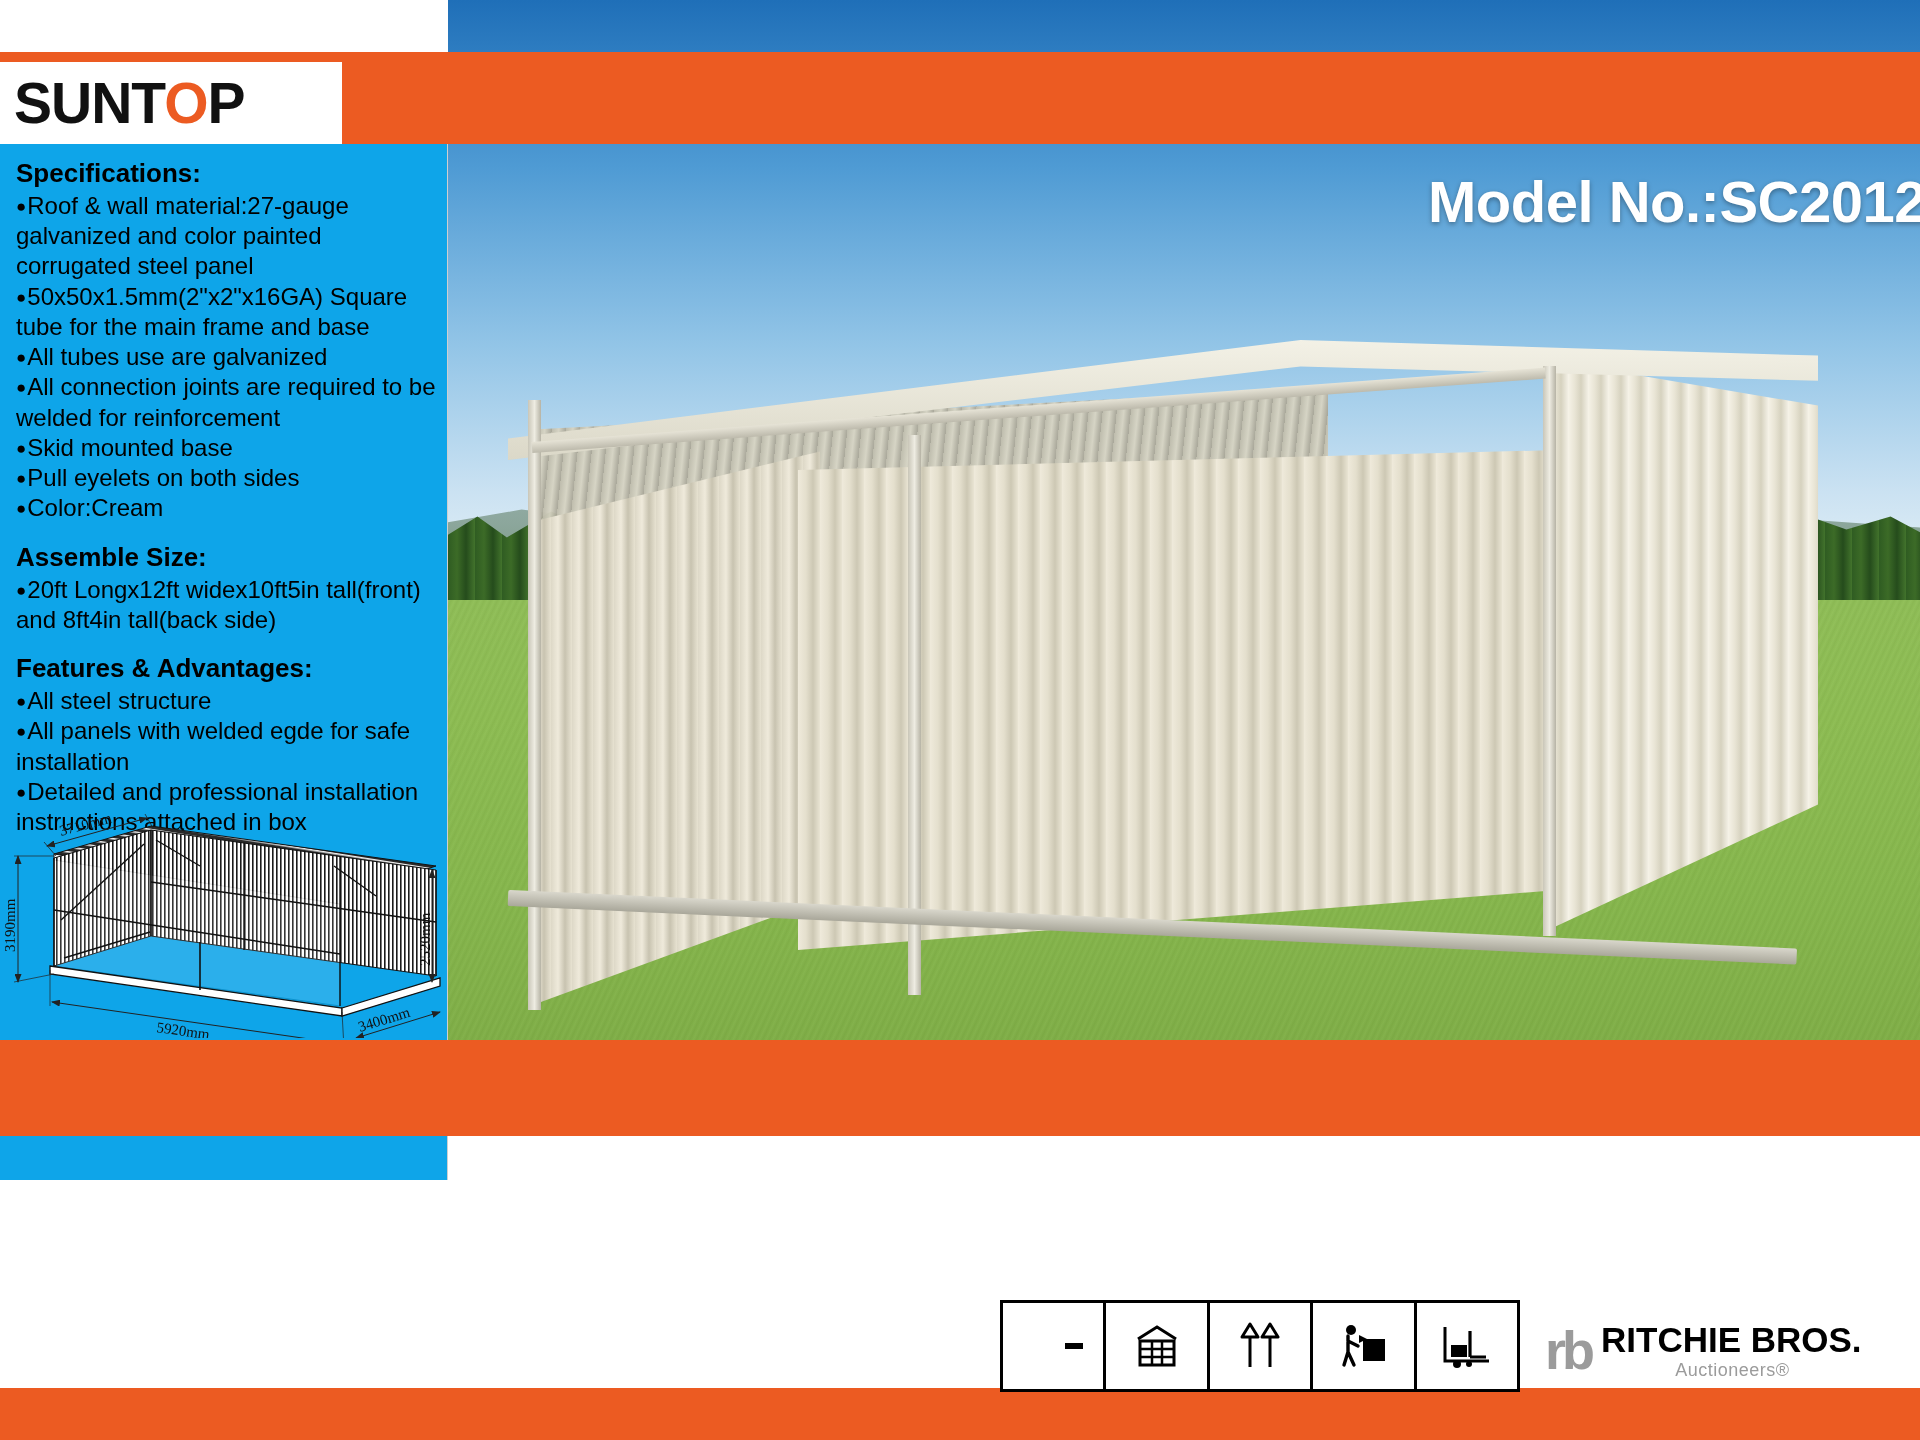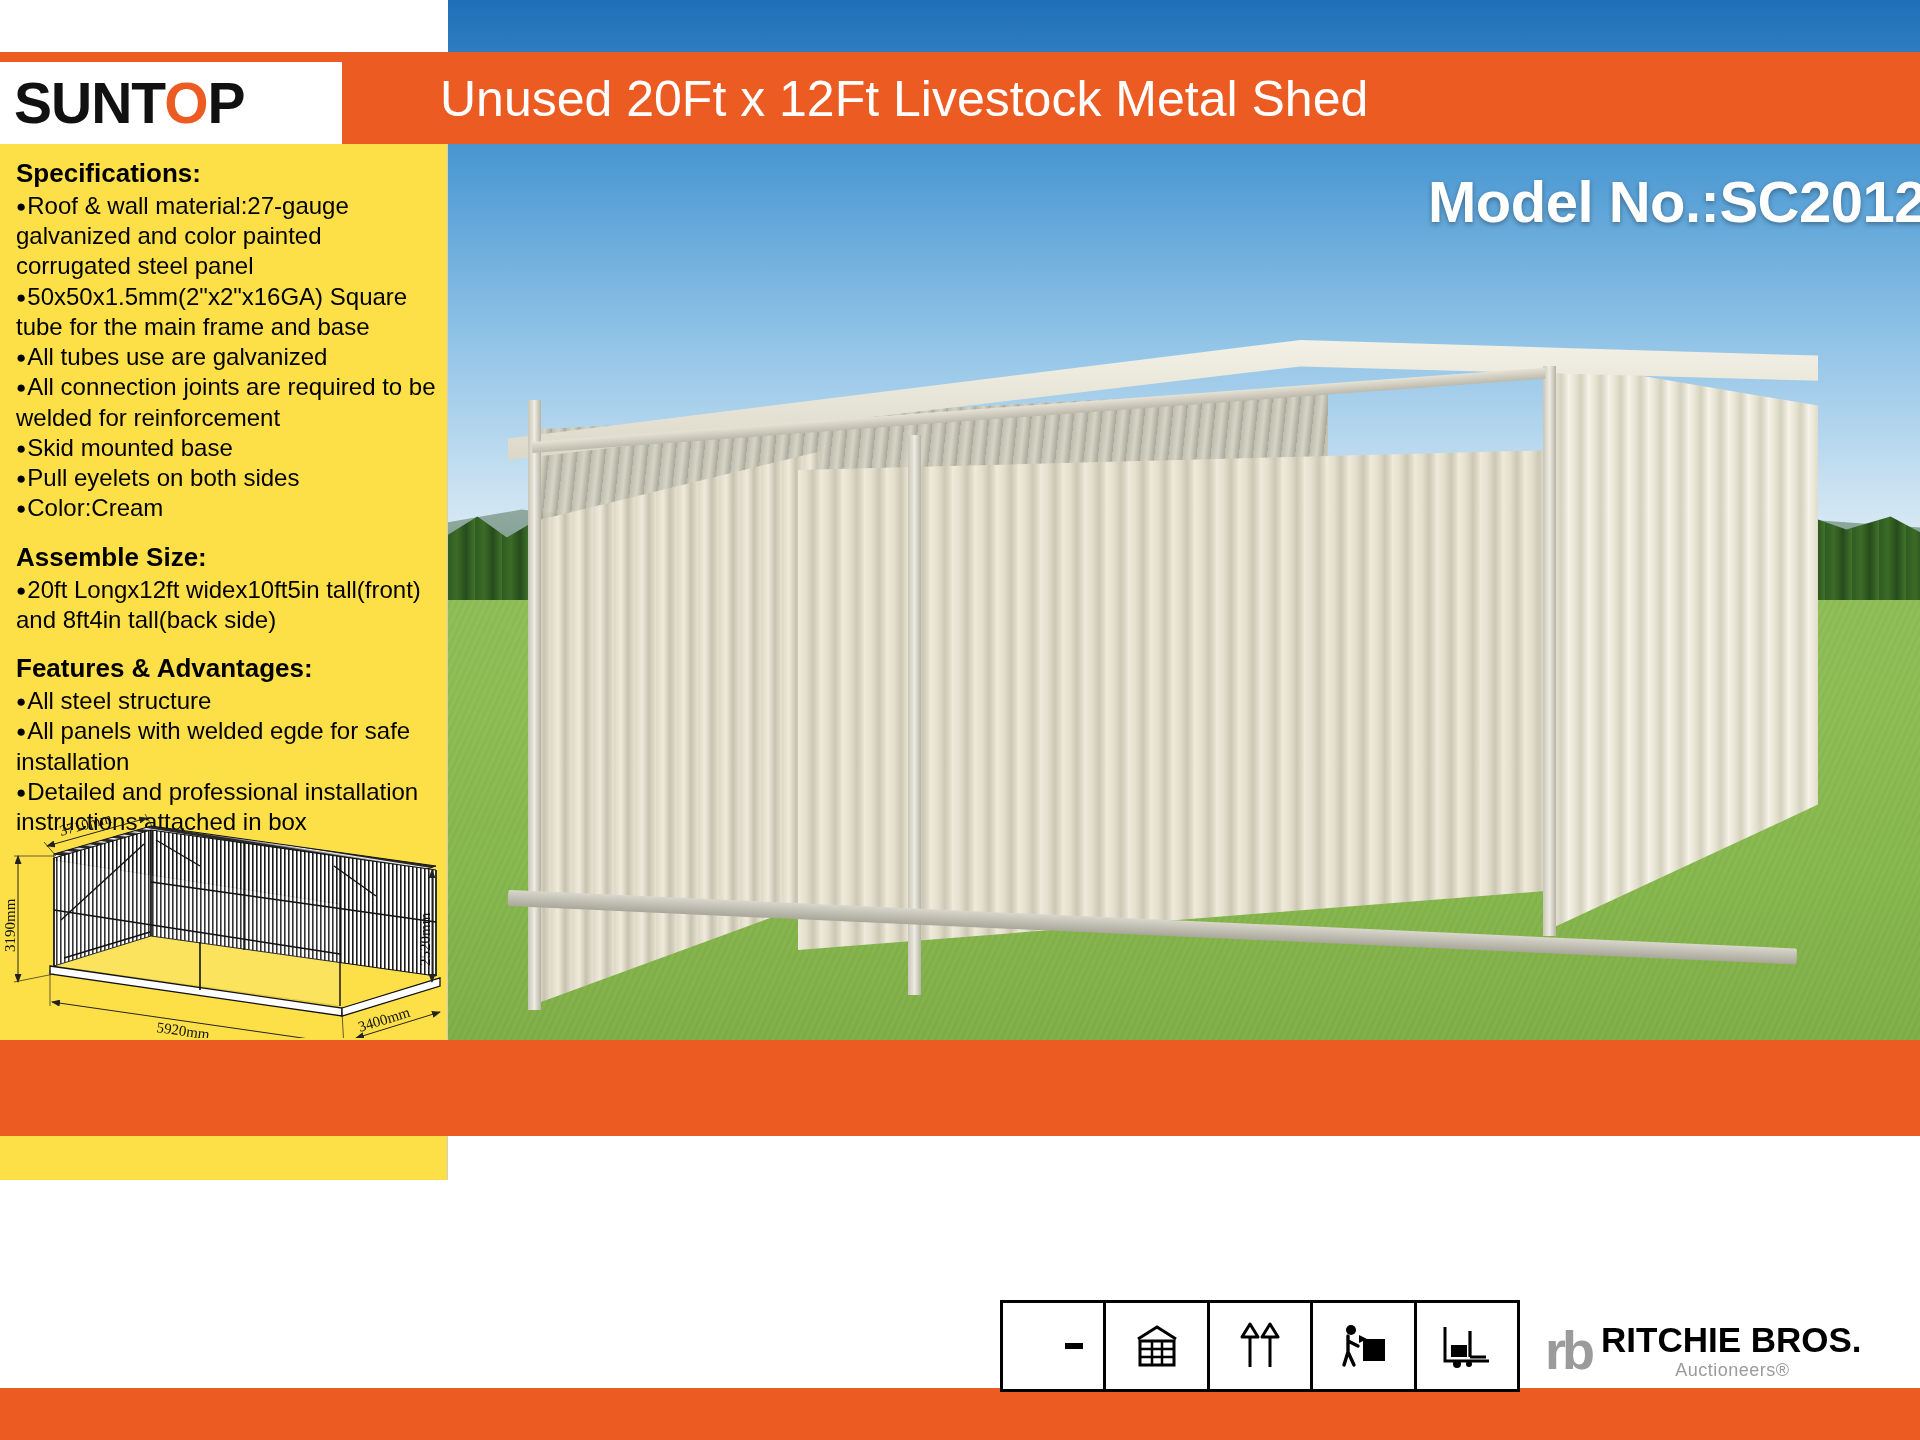--- a/index.html
+++ b/index.html
@@ -114,21 +114,21 @@
   .model-no {
     position: absolute; left: 980px; top: 168px; width: 900px;
     color: #ffffff; font-size: 58px; font-weight: bold; letter-spacing: -0.5px;
     text-shadow: 0 2px 5px rgba(0,0,0,.35);
     white-space: nowrap;
   }
 
   
   .spec-col {
     position: absolute; left: 0; top: 144px; width: 448px; height: 1036px;
-    background: #fde047; padding: 8px 6px 0 8px; overflow: hidden;
+    background: #0ea5e9; padding: 8px 6px 0 8px; overflow: hidden;
     border-right: 1px solid #cfcfcf;
   }
   .spec-col h2 {
     font-size: 26px; font-weight: bold; color: #000; margin: 6px 0 2px 8px;
   }
   .spec-col h2.mt { margin-top: 18px; }
   .spec-list { list-style: none; margin: 0 0 0 8px; }
   .spec-list li {
     font-size: 24px; line-height: 1.26; color: #000; margin: 0 0 0 0;
     text-indent: 0;
@@ -207,21 +207,20 @@
       <div class="skid"></div>
     </div>
 
     <div class="model-no">Model No.:SC2012</div>
   </div>
 
   <div class="header-bar"></div>
   <div class="logo-box">
     <span class="logo-text"><span>SUNT</span><span class="o">O</span><span>P</span></span>
   </div>
-  <div class="header-title">Unused 20Ft x 12Ft Livestock Metal Shed</div>
 
   <div class="spec-col">
     <h2>Specifications:</h2>
     <ul class="spec-list">
       <li>Roof &amp; wall material:27-gauge galvanized and color painted corrugated steel panel</li>
       <li>50x50x1.5mm(2"x2"x16GA) Square tube for the main frame and base</li>
       <li>All tubes use are galvanized</li>
       <li>All connection joints are required to be welded for reinforcement</li>
       <li>Skid mounted base</li>
       <li>Pull eyelets on both sides</li>

